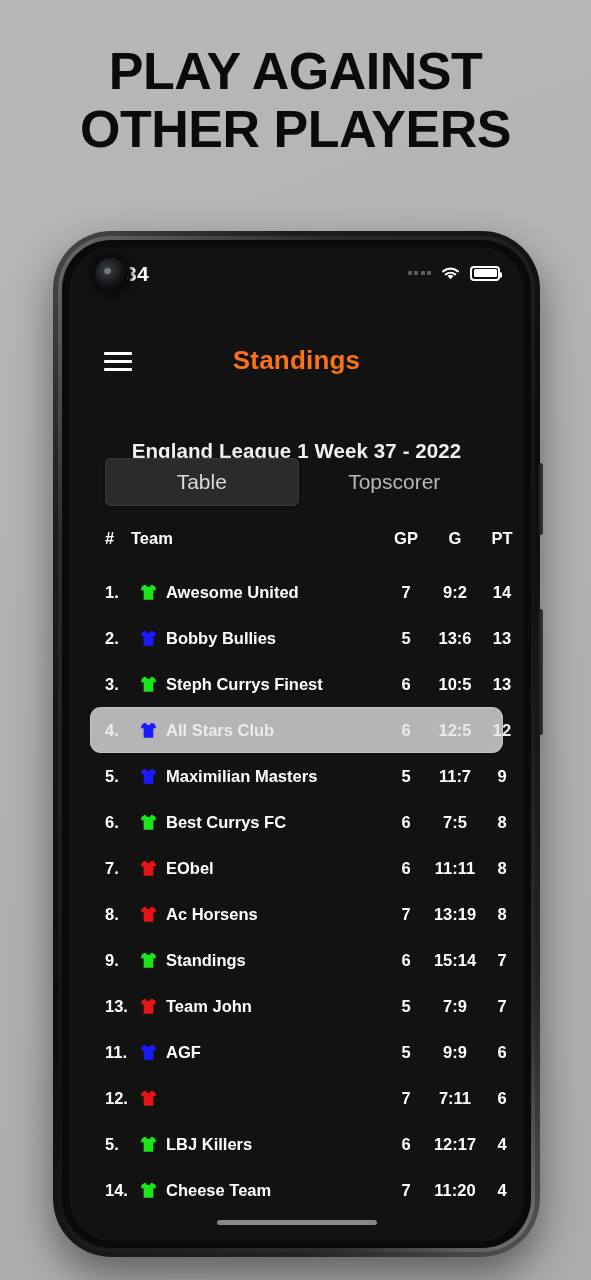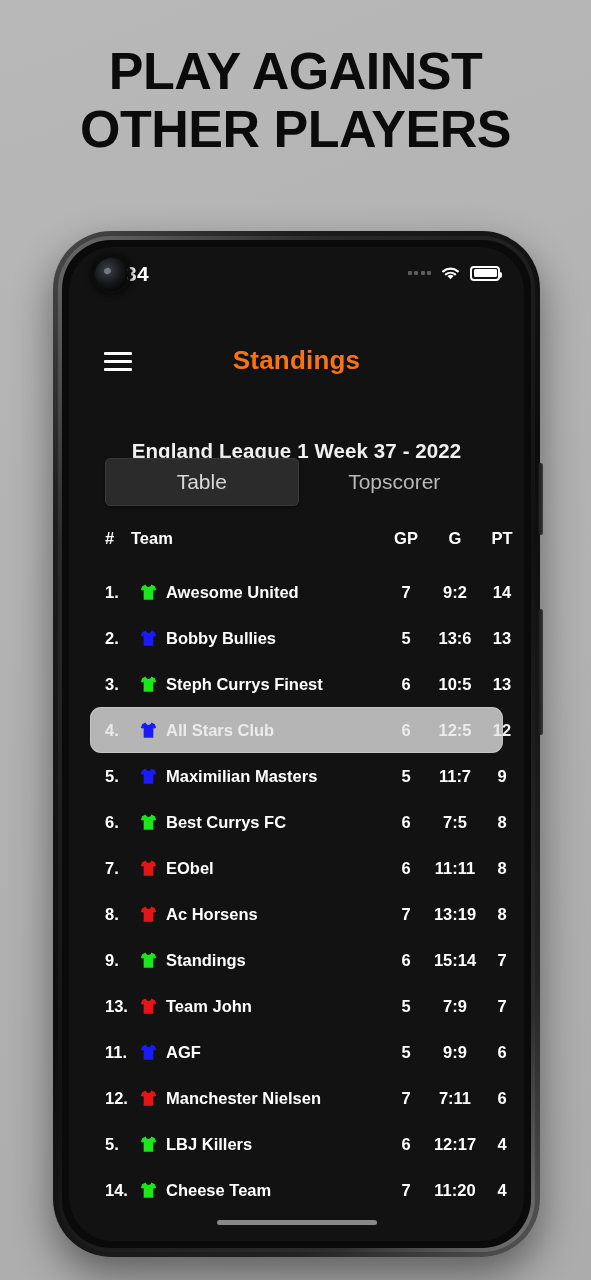--- a/index.html
+++ b/index.html
@@ -364,21 +364,20 @@
             <span class="cell r-g">9:9</span>
             <span class="cell r-pt">6</span>
           </div>
           <div class="row">
             <span class="cell r-rank">12.</span>
             <span class="cell r-jersey">
               <svg class="jersey" viewBox="0 0 24 24">
                 <path fill="#e61414" d="M8.4 2 L4 4.2 L2.4 8.6 L5.2 9.9 L5.9 8.2 L5.9 21 L18.1 21 L18.1 8.2 L18.8 9.9 L21.6 8.6 L20 4.2 L15.6 2 C15.2 4 13.8 5 12 5 C10.2 5 8.8 4 8.4 2 Z"></path>
               </svg>
             </span>
-            <span class="cell r-team">Manchester Nielsen</span>
             <span class="cell r-gp">7</span>
             <span class="cell r-g">7:11</span>
             <span class="cell r-pt">6</span>
           </div>
           <div class="row">
             <span class="cell r-rank">5.</span>
             <span class="cell r-jersey">
               <svg class="jersey" viewBox="0 0 24 24">
                 <path fill="#1ae61a" d="M8.4 2 L4 4.2 L2.4 8.6 L5.2 9.9 L5.9 8.2 L5.9 21 L18.1 21 L18.1 8.2 L18.8 9.9 L21.6 8.6 L20 4.2 L15.6 2 C15.2 4 13.8 5 12 5 C10.2 5 8.8 4 8.4 2 Z"></path>
               </svg>

